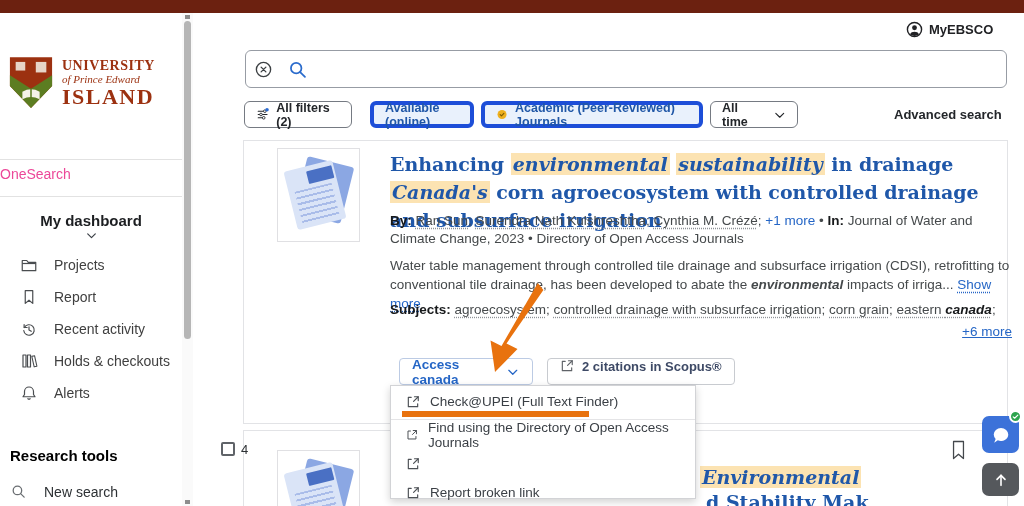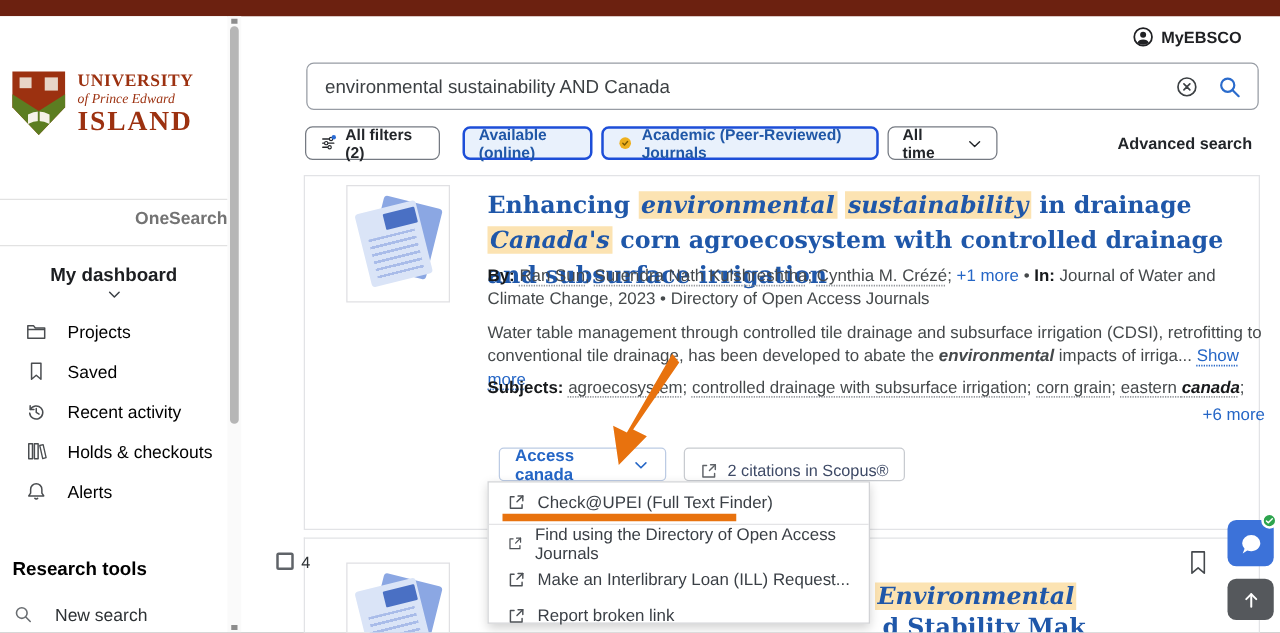--- a/index.html
+++ b/index.html
@@ -11,67 +11,67 @@
   .topbar { left:0; top:0; width:1024px; height:13px; background:#6c2110; }
 
   
   .sidebar { left:0; top:13px; width:182px; height:493px; background:#fff; }
   .logo-wrap { position:absolute; left:8px; top:37px; width:170px; height:66px; display:flex; align-items:center; gap:8px; }
   .logo-text { color:#9c3110; line-height:1; }
   .logo-text .l1 { font-family:"Liberation Serif", serif; font-weight:bold; font-size:14px; letter-spacing:0.5px; }
   .logo-text .l2 { font-family:"Liberation Serif", serif; font-style:italic; font-size:11px; margin:1px 0; }
   .logo-text .l3 { font-family:"Liberation Serif", serif; font-weight:bold; font-size:22px; letter-spacing:1.5px; }
   .side-divider { position:absolute; left:0; width:182px; height:1px; background:#e2e2e2; }
-  .onesearch { position:absolute; left:0; top:153px; width:182px; text-align:right; font-weight:bold; font-size:14px; color:#737373; }
+  .onesearch { position:absolute; left:0; top:153px; width:182px; text-align:left; font-weight:normal; font-size:14px; color:#ec4899; }
   .dash-head { position:absolute; left:10px; top:199px; width:162px; font-weight:bold; font-size:15px; color:#1c1e21; display:flex; justify-content:space-between; align-items:center;flex-direction:column; }
-  .side-item { position:absolute; left:20px; width:160px; height:24px; display:flex; align-items:center; gap:16px; font-size:14px; color:#000000; cursor:pointer; }
+  .side-item { position:absolute; left:20px; width:160px; height:24px; display:flex; align-items:center; gap:16px; font-size:14px; color:#404040; cursor:pointer; }
   .side-item svg { flex:0 0 auto; }
   .side-sec { position:absolute; left:10px; font-weight:bold; font-size:15px; color:#000000; }
   .newsearch { position:absolute; left:10px; top:470px; display:flex; align-items:center; gap:17px; font-size:14px; color:#2d3134; }
 
   
   .sscroll { left:182px; top:13px; width:11px; height:493px; background:#fafafa; }
   .sscroll .thumb { position:absolute; left:2px; top:8px; width:7px; height:318px; background:#b6b6b6; border-radius:4px; }
   .sscroll .cap { position:absolute; left:3px; width:5px; height:4px; background:#8d8d8d; }
 
   
   .myebsco { left:906px; top:21px; display:flex; align-items:center; gap:6px; font-weight:bold; font-size:13px; color:#202124; cursor:pointer; }
 
   
   .searchbar { left:245px; top:50px; width:762px; height:38px; border:1px solid #979ca4; border-radius:6px; background:#fff; display:flex; align-items:center; }
   .searchbar input { flex:1; border:none; outline:none; font-size:15px; color:#3c4043; padding:0 14px; background:transparent; font-family:"Liberation Sans", sans-serif; }
   .sb-ico { width:34px; display:flex; align-items:center; justify-content:center; cursor:pointer; }
 
   
   .chip { position:absolute; top:101px; height:27px; border-radius:6px; display:flex; align-items:center; gap:7px; padding:0 11px; font-size:12.5px; font-weight:bold; cursor:pointer; background:#fff; }
   .chip.gray { border:1px solid #757a82; color:#23262a; }
-  .chip.blue { border:2px solid #1d4ed8; background:#e9f1fc; color:#2057a7; }
+  .chip.blue { border:4px solid #1d4ed8; background:#e9f1fc; color:#2057a7; }
   .advanced { position:absolute; top:107px; left:894px; font-size:13px; font-weight:bold; color:#23262a; cursor:pointer; }
 
   
   .card { position:absolute; left:243px; width:765px; background:#fff; border:1px solid #e2e3e6; }
   .thumb-box { position:absolute; background:#fff; border:1px solid #e0e0e3; width:83px; height:94px; }
   .news { position:relative; width:100%; height:100%; overflow:hidden; }
   .news .back { position:absolute; left:22px; top:12px; width:48px; height:58px; background:#8ba7e3; border-radius:3px; transform:rotate(14deg); }
   .news .front { position:absolute; left:12px; top:16px; width:50px; height:60px; background:#dae4f7; border-radius:3px; transform:rotate(-14deg); padding:5px 6px; }
   .news .head { width:26px; height:13px; background:#4a70c4; border-radius:1px; margin-left:16px; }
   .news .lines { margin-top:4px; height:34px; background:repeating-linear-gradient(to bottom, #a9bce9 0 2px, transparent 2px 6px); }
 
   .r-title { position:absolute; left:390px; top:150px; width:615px; font-family:"DejaVu Serif", serif; font-weight:bold; font-size:19px; line-height:28px; color:#1f57a9; cursor:pointer; }
   .hl { background:#fce3b2; font-style:italic; padding:0 2px; }
   .byline { position:absolute; left:390px; top:212px; width:620px; font-size:13.5px; line-height:18px; color:#45494b; }
   .byline b, .subj b { color:#17191b; }
   .dotted { text-decoration:underline dotted #8f9398; text-underline-offset:3px; cursor:pointer; }
   .bluelink { color:#2566c6; cursor:pointer;text-align:right; }
   .abstract { position:absolute; left:390px; top:256px; width:622px; font-size:13.5px; line-height:19px; color:#45494b; }
   .subj { position:absolute; left:390px; top:300px; width:622px; font-size:13.5px; line-height:19px; color:#45494b; }
-  .subj .more { display:block; margin-top:3px; }
+  .subj .more { display:block; margin-top:3px;text-decoration:underline; }
 
   .access-btn { position:absolute; left:399px; top:358px; width:134px; height:27px; border:1px solid #bccbe4; border-radius:4px; background:#fff; display:flex; align-items:center; justify-content:space-between; padding:0 12px; font-size:13.5px; font-weight:bold; color:#2566c6; cursor:pointer; }
-  .scopus-btn { position:absolute; left:547px; top:358px; height:27px; border:1px solid #c8cbd0; border-radius:4px; background:#fff; display:flex; align-items:flex-end; gap:8px; padding:0 12px; font-size:13px; font-weight:normal; color:#3e4a66; cursor:pointer; }
+  .scopus-btn { position:absolute; left:547px; top:358px; height:27px; border:1px solid #c8cbd0; border-radius:4px; background:#fff; display:flex; align-items:flex-start; gap:8px; padding:0 12px; font-size:13px; font-weight:bold; color:#3e4a66; cursor:pointer; }
 
   
   .menu { position:absolute; left:390px; top:385px; width:306px; height:114px; background:#fff; border:1px solid #d2d3d6; box-shadow:0 3px 8px rgba(0,0,0,0.18); z-index:10; }
   .menu-item { display:flex; align-items:center; gap:10px; padding:0 15px; height:29px; font-size:13.5px; color:#3a3f45; cursor:pointer; }
   .menu-item:first-child { height:25px; padding-top:6px; }
   .menu-sep { height:1px; background:#e4e4e6; margin-top:8px; }
   .orange-bar { position:absolute; left:402px; top:411px; width:187px; height:6px; background:#e8720e; z-index:12; }
 
   
   .arrow-svg { position:absolute; left:478px; top:281px; z-index:20; }
@@ -127,21 +127,21 @@
       <svg width="18" height="18" viewBox="0 0 24 24" fill="none" stroke="#4a4d50" stroke-width="1.6" stroke-linejoin="round">
           <path d="M3 6 h6 l2 2.5 h10 v11 H3 Z"></path>
           <path d="M3 10 h18"></path>
         </svg>
       <span>Projects</span>
     </div>
     <div class="side-item" style="top:272px">
       <svg width="18" height="18" viewBox="0 0 24 24" fill="none" stroke="#4a4d50" stroke-width="1.6" stroke-linejoin="round">
           <path d="M7 3.5 h10 V20.5 l-5 -4.2 -5 4.2 Z"></path>
         </svg>
-      <span>Saved</span>
+      <span>Report</span>
     </div>
     <div class="side-item" style="top:304px">
       <svg width="18" height="18" viewBox="0 0 24 24" fill="none" stroke="#4a4d50" stroke-width="1.6" stroke-linecap="round" stroke-linejoin="round">
           <path d="M5.5 6 v4 h4"></path>
           <path d="M5.8 10 a7 7 0 1 1 -0.8 4"></path>
           <path d="M12 9 v4.2 l3 1.8"></path>
         </svg>
       <span>Recent activity</span>
     </div>
     <div class="side-item" style="top:336px">
@@ -179,21 +179,20 @@
   <div class="abs myebsco">
     <svg width="17" height="17" viewBox="0 0 24 24">
       <circle cx="12" cy="12" r="10" fill="none" stroke="#202124" stroke-width="2"></circle>
       <circle cx="12" cy="9.5" r="3.4" fill="#202124"></circle>
       <path d="M5.5 18.6 a7 5.6 0 0 1 13 0 a10 10 0 0 1 -13 0 Z" fill="#202124"></path>
     </svg>
     <span>MyEBSCO</span>
   </div>
 
   <div class="abs searchbar">
-    <input type="text" value="environmental sustainability AND Canada" style="">
     <div class="sb-ico">
       <svg width="19" height="19" viewBox="0 0 24 24" fill="none" stroke="#3c4043" stroke-width="1.7" stroke-linecap="round">
           <circle cx="12" cy="12" r="9"></circle>
           <path d="M9 9 l6 6 M15 9 l-6 6"></path>
         </svg>
     </div>
     <div class="sb-ico" style="margin-right:6px">
       <svg width="21" height="21" viewBox="0 0 24 24" fill="none" stroke="#2a6bcc" stroke-width="2" stroke-linecap="round">
           <circle cx="10.5" cy="10.5" r="6"></circle>
           <path d="M15 15 l5.5 5.5"></path>
@@ -283,21 +282,20 @@
           <path d="M14.5 3 H21 v6.5"></path>
         </svg>
       <span>Find using the Directory of Open Access Journals</span>
     </div>
     <div class="menu-item">
       <svg width="14" height="14" viewBox="0 0 24 24" fill="none" stroke="#4d5156" stroke-width="2" stroke-linecap="round" stroke-linejoin="round">
           <path d="M9 4 H4 v16 h16 v-5"></path>
           <path d="M13 11 L21 3"></path>
           <path d="M14.5 3 H21 v6.5"></path>
         </svg>
-      <span>Make an Interlibrary Loan (ILL) Request...</span>
     </div>
     <div class="menu-item">
       <svg width="14" height="14" viewBox="0 0 24 24" fill="none" stroke="#4d5156" stroke-width="2" stroke-linecap="round" stroke-linejoin="round">
           <path d="M9 4 H4 v16 h16 v-5"></path>
           <path d="M13 11 L21 3"></path>
           <path d="M14.5 3 H21 v6.5"></path>
         </svg>
       <span>Report broken link</span>
     </div>
   </div>

